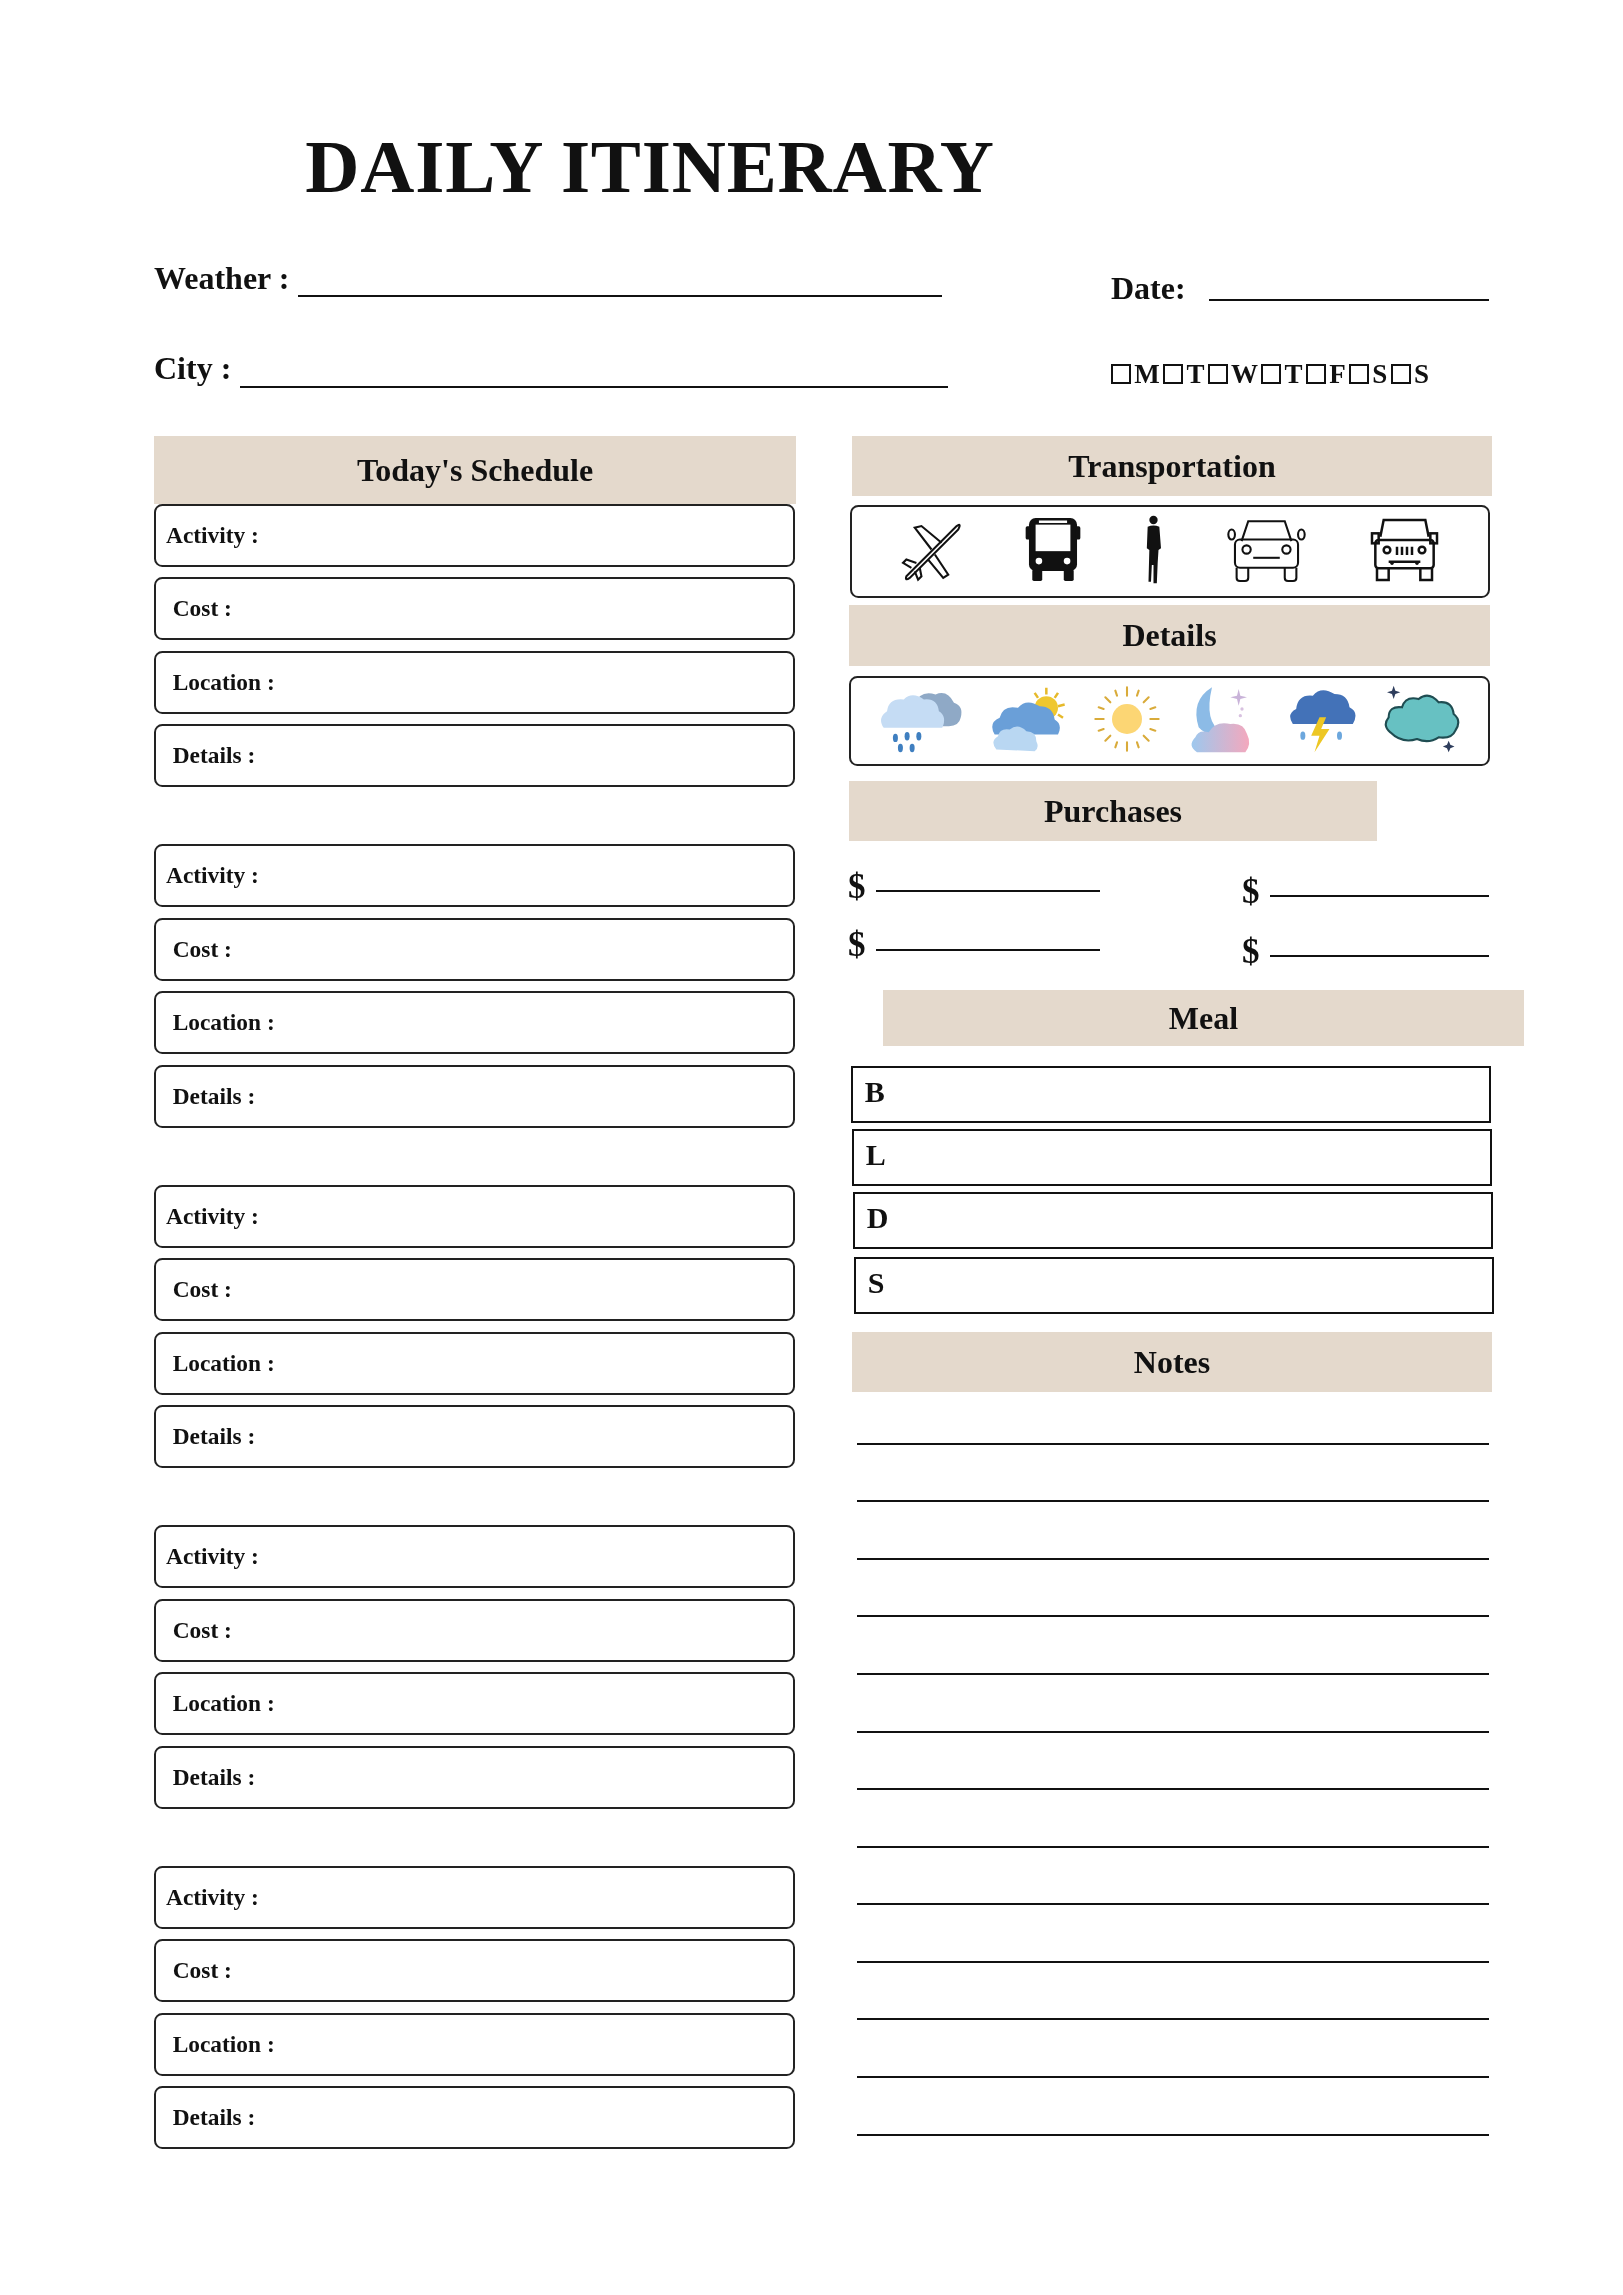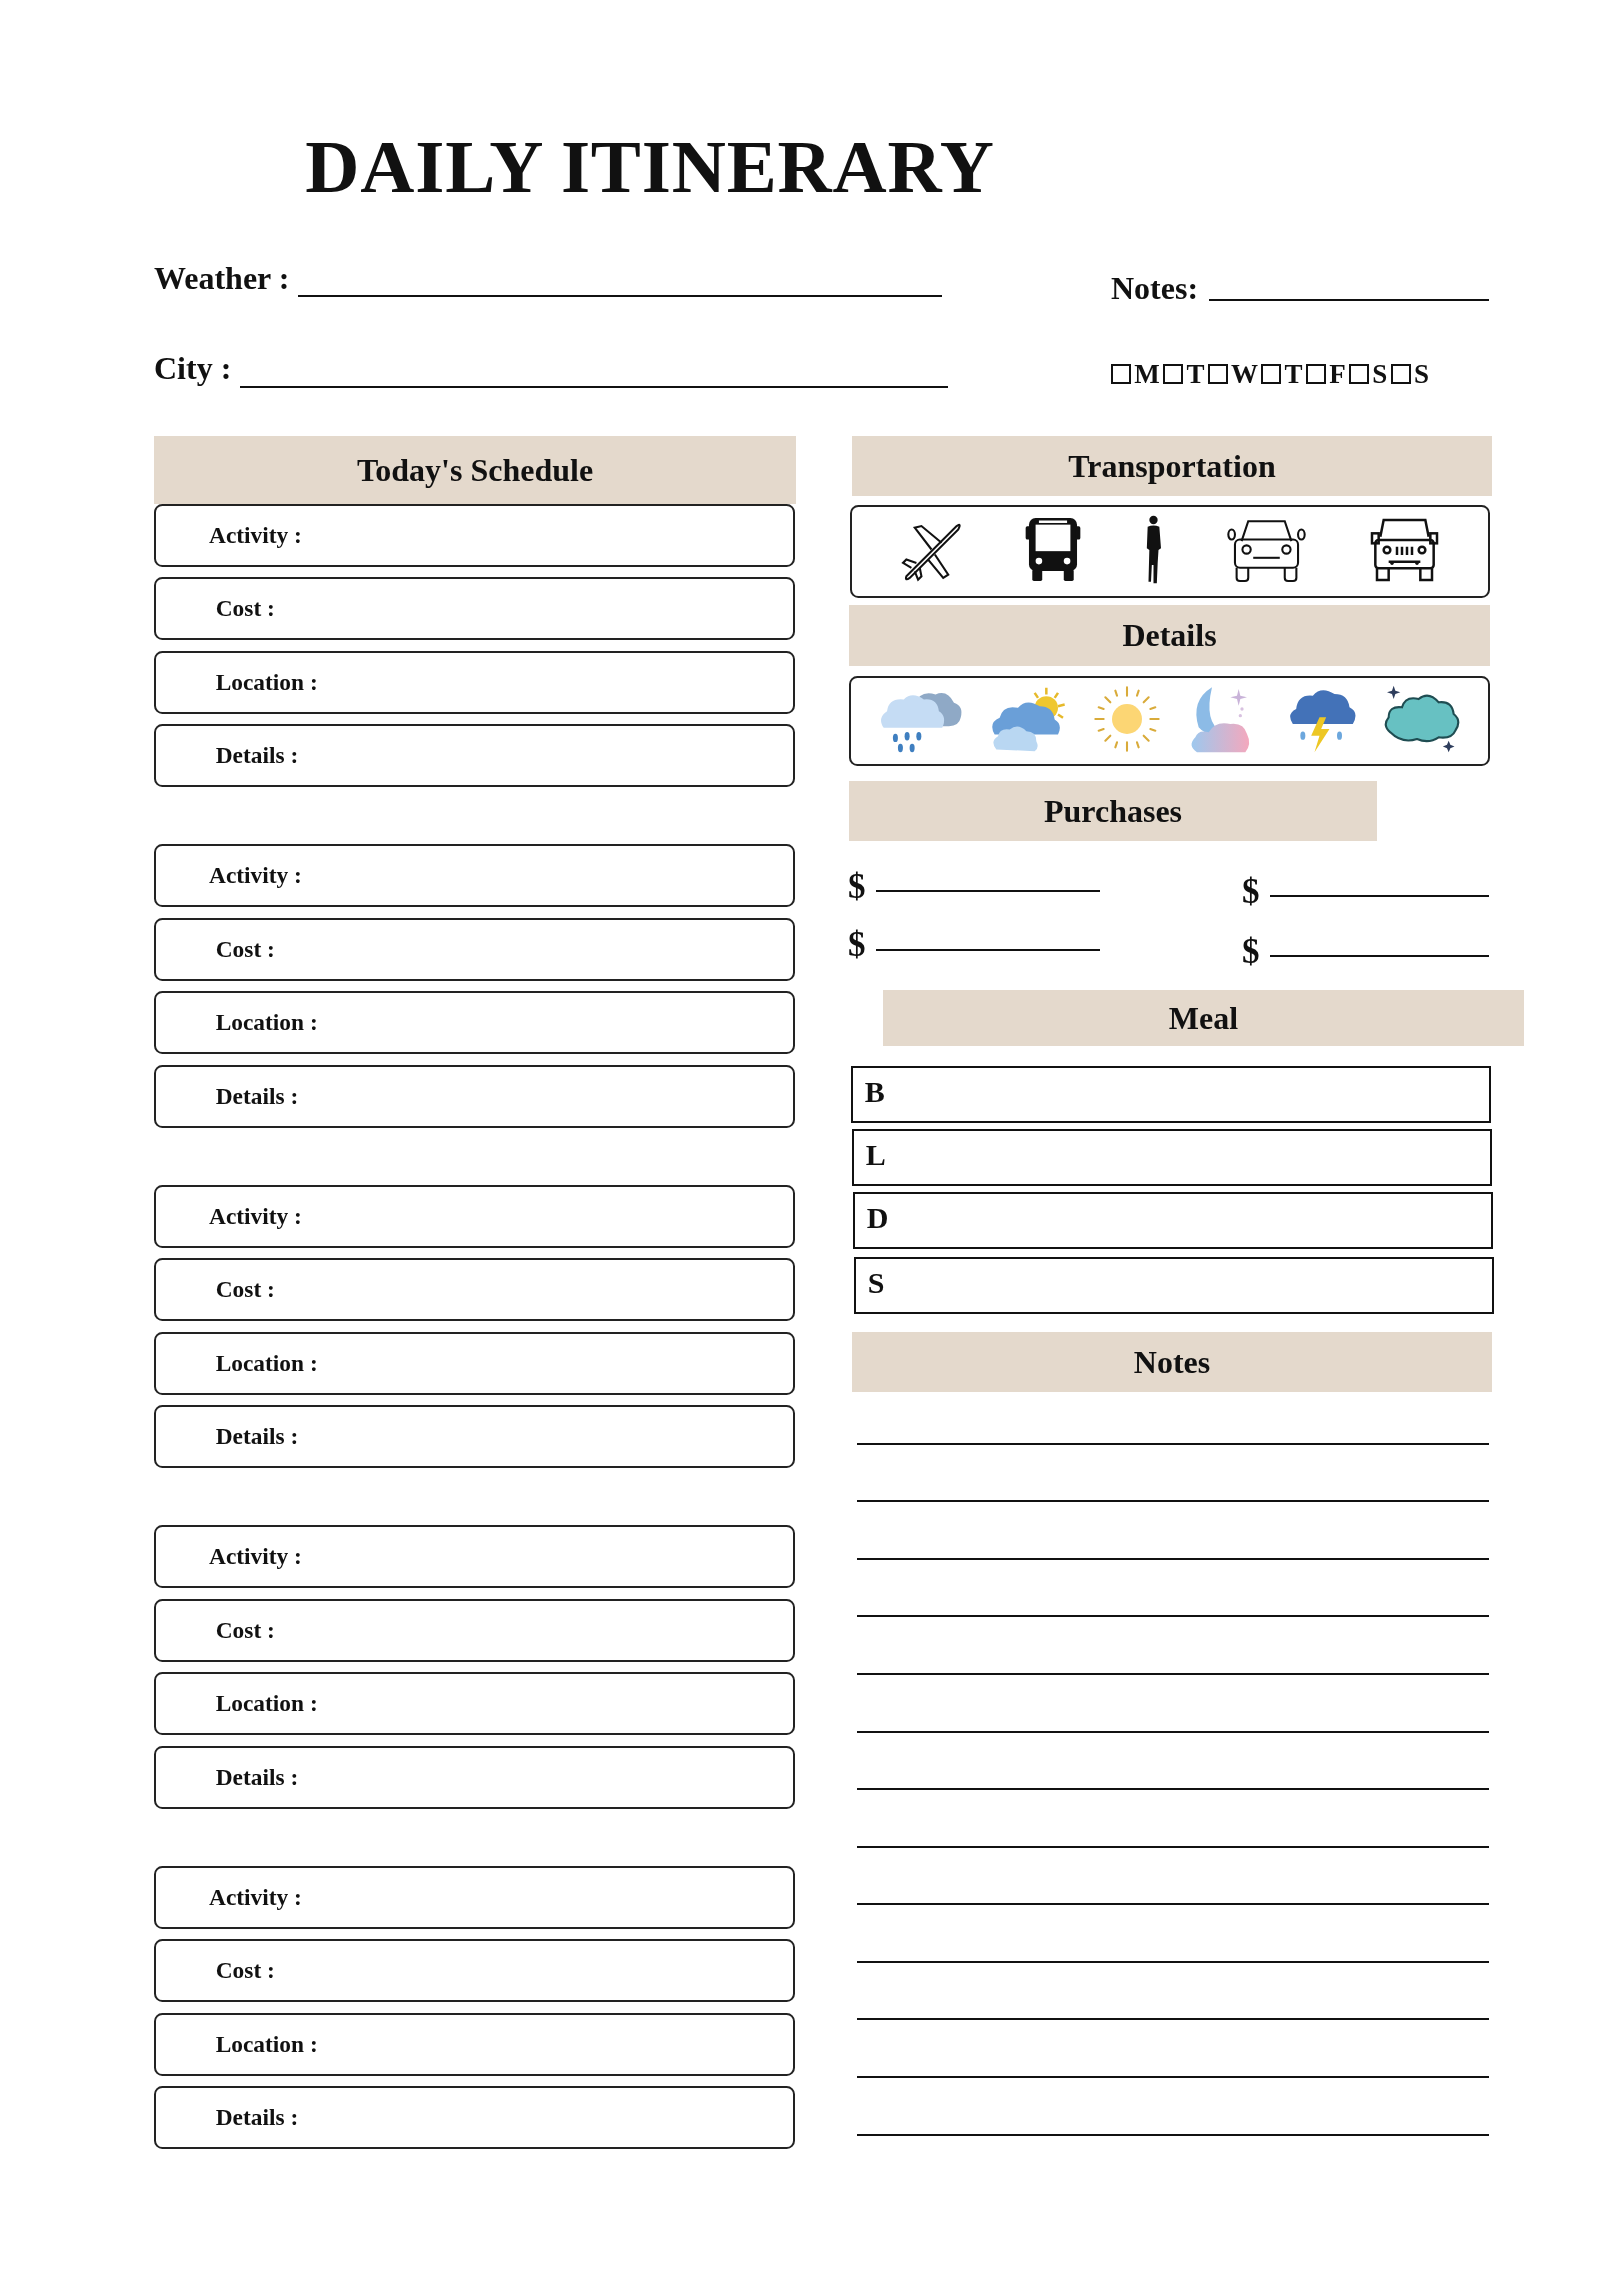--- a/index.html
+++ b/index.html
@@ -4,37 +4,37 @@
 <style>
   html, body { margin:0; padding:0; background:#ffffff; }
   body { width:1624px; height:2295px; position:relative; overflow:hidden; font-family:"Liberation Serif", "DejaVu Serif", serif; color:#111; }
   .abs { position:absolute; }
   .title { left:0; width:1300px; top:125px; text-align:center; font-size:75px; font-weight:bold; letter-spacing:0.8px; line-height:83px; }
   .field-label { font-size:32px; font-weight:bold; line-height:37px; white-space:nowrap; }
   .rule { height:0; border-top:2.5px solid #111; }
   .days { display:flex; align-items:center; gap:3.3px; font-size:27px; font-weight:bold; line-height:30px; }
   .day-box { width:20px; height:20px; border:2.1px solid #111; box-sizing:border-box; display:inline-block; }
   .band { background:#e4d9cc; display:flex; align-items:center; justify-content:center; font-size:32px; font-weight:bold; }
-  .rbox { border:2.5px solid #222; border-radius:8.3px; box-sizing:border-box; background:#fff; display:flex; align-items:center;padding-left:43px; }
+  .rbox { border:2.5px solid #222; border-radius:8.3px; box-sizing:border-box; background:#fff; display:flex; align-items:center; }
   .sched-label { font-size:23.4px; font-weight:bold; padding-left:11.7px; }
   .icon-row { display:flex; align-items:center; justify-content:space-around; padding:0 16.7px; }
   .meal-box { border:2.5px solid #111; box-sizing:border-box; display:flex; align-items:flex-start; }
   .meal-letter { font-size:30px; font-weight:bold; padding-left:11.7px; padding-top:6.7px; }
   .dollar { font-size:35px; font-weight:bold; line-height:37px; }
   .note-line { height:0; border-top:2.5px solid #111; }
 </style>
 </head>
 <body>
 
 <div class="abs title">DAILY ITINERARY</div>
 
 <div class="abs field-label" style="left:154px; top:260px;">Weather :</div>
 <div class="abs rule" style="left:298px; top:295px; width:644px;"></div>
 
-<div class="abs field-label" style="left:1111px; top:270px;">Notes:</div>
+<div class="abs field-label" style="left:1111px; top:270px;">Date:</div>
 <div class="abs rule" style="left:1209px; top:299px; width:280px;"></div>
 
 <div class="abs field-label" style="left:154px; top:350px;">City :</div>
 <div class="abs rule" style="left:240px; top:386px; width:708px;"></div>
 
 <div class="abs days" style="left:1111px; top:359px;">
   <span class="day-box"></span>
     <span>M</span>
   <span class="day-box"></span>
     <span>T</span>

